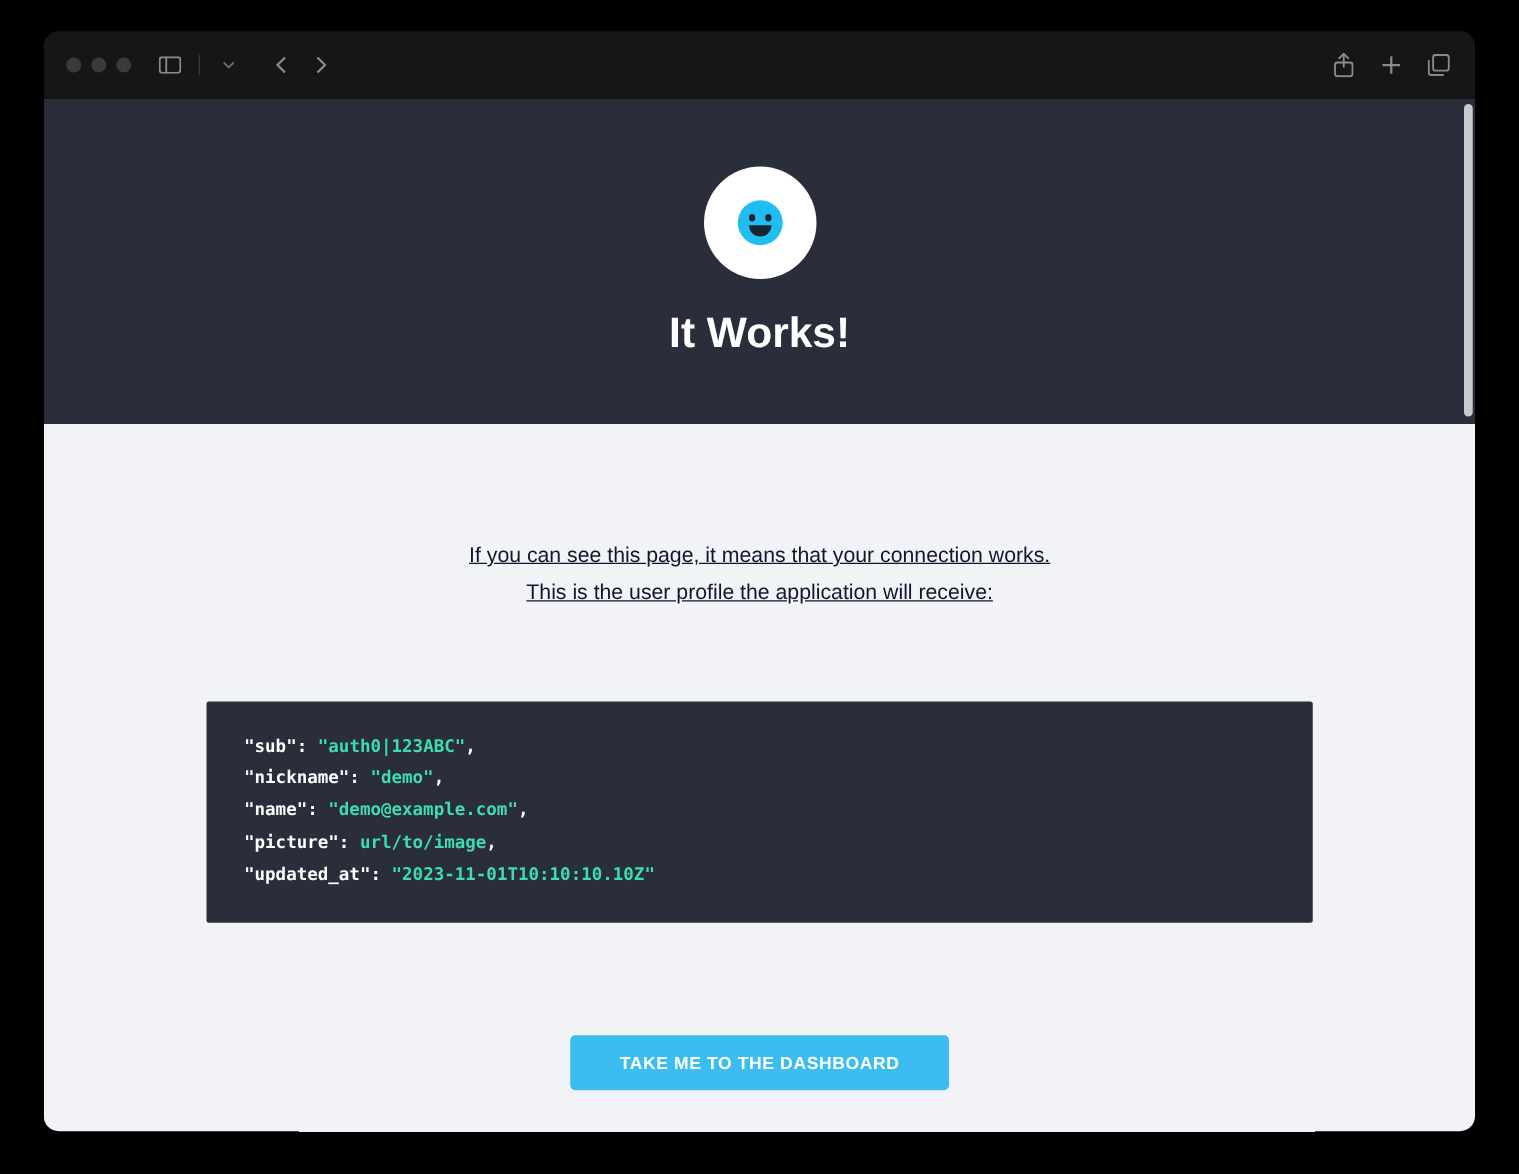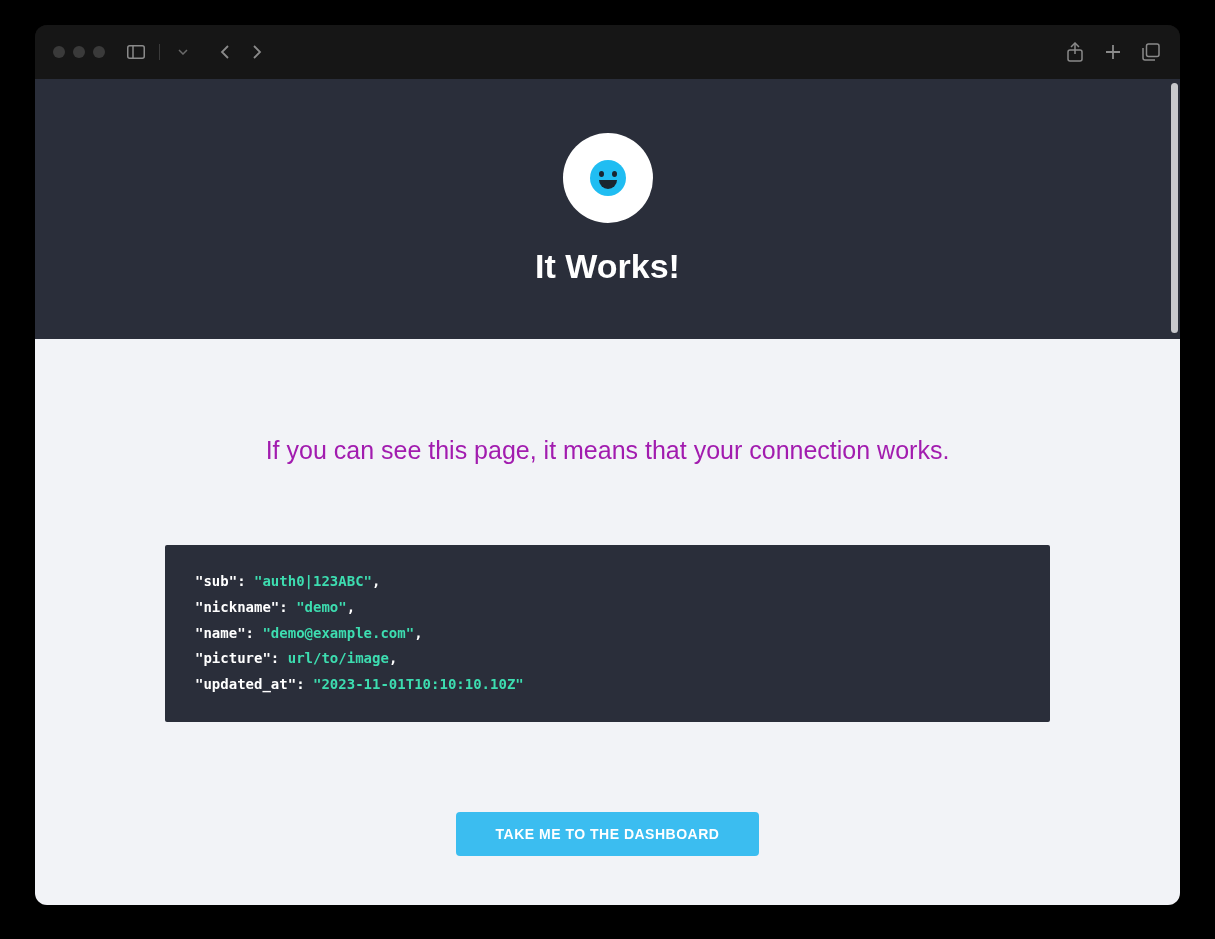--- a/index.html
+++ b/index.html
@@ -96,24 +96,25 @@
       color: #fff;
       font-size: 34px;
       font-weight: 700;
     }
 
     .body-section {
       padding: 90px 130px 40px;
       text-align: center;
     }
     .intro-line {
-      font-size: 25px;
-      color: #a21caf;
+      font-size: 17px;
+      color: #0f172a;
       line-height: 1.75;
       font-weight: 400;
+      text-decoration: underline;
     }
 
     .code-block {
       margin: 72px 0 0;
       background: #2a2e3a;
       border-radius: 2px;
       padding: 24px 30px;
       text-align: left;
       font-family: "SF Mono", Menlo, Monaco, Consolas, monospace;
       font-size: 14px;
@@ -209,20 +210,21 @@
           <div class="eye left"></div>
           <div class="eye right"></div>
           <div class="mouth"></div>
         </div>
       </div>
       <div class="hero-title">It Works!</div>
     </div>
 
     <div class="body-section">
       <div class="intro-line">If you can see this page, it means that your connection works.</div>
+      <div class="intro-line">This is the user profile the application will receive:</div>
 
       <div class="code-block" id="code-block">
           <div class="code-line"><span class="tok-key">"sub"</span><span class="tok-punct">: </span><span class="tok-str">"auth0|123ABC"</span><span class="tok-punct">,</span></div>
           <div class="code-line"><span class="tok-key">"nickname"</span><span class="tok-punct">: </span><span class="tok-str">"demo"</span><span class="tok-punct">,</span></div>
           <div class="code-line"><span class="tok-key">"name"</span><span class="tok-punct">: </span><span class="tok-str">"demo@example.com"</span><span class="tok-punct">,</span></div>
           <div class="code-line"><span class="tok-key">"picture"</span><span class="tok-punct">: </span><span class="tok-url">url/to/image</span><span class="tok-punct">,</span></div>
           <div class="code-line"><span class="tok-key">"updated_at"</span><span class="tok-punct">: </span><span class="tok-str">"2023-11-01T10:10:10.10Z"</span><span class="tok-punct"></span></div>
         </div>
 
       <div class="cta-wrap">

